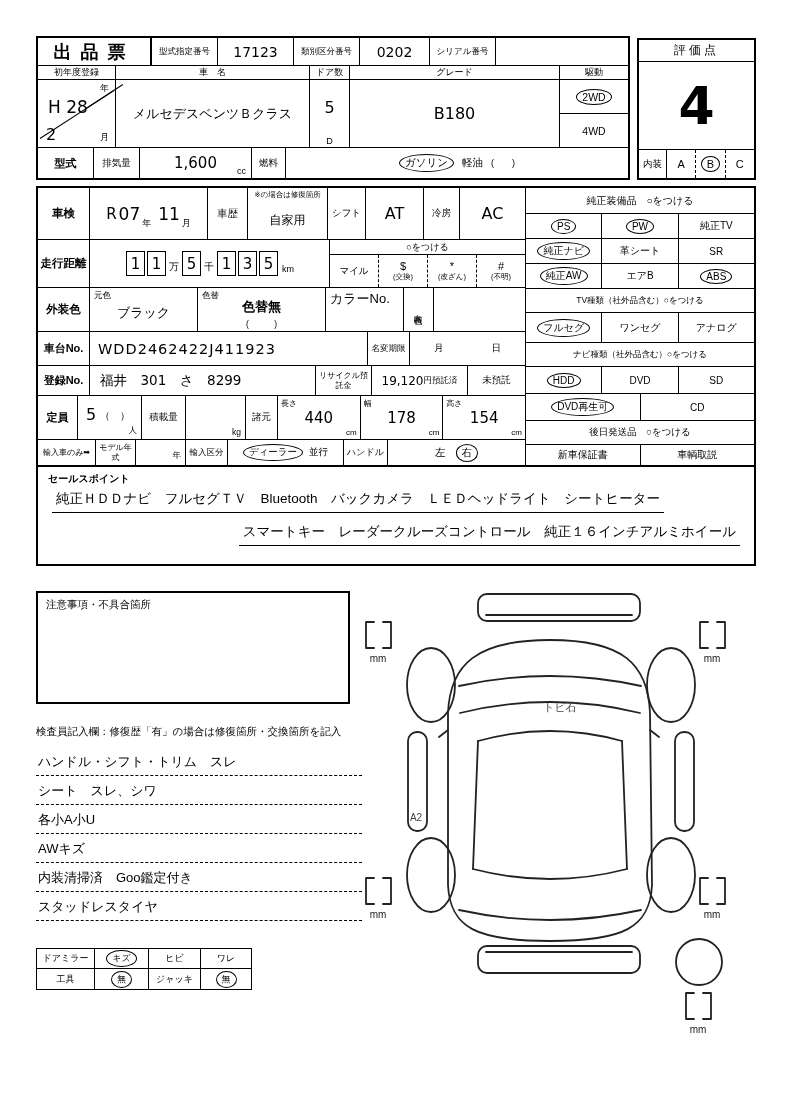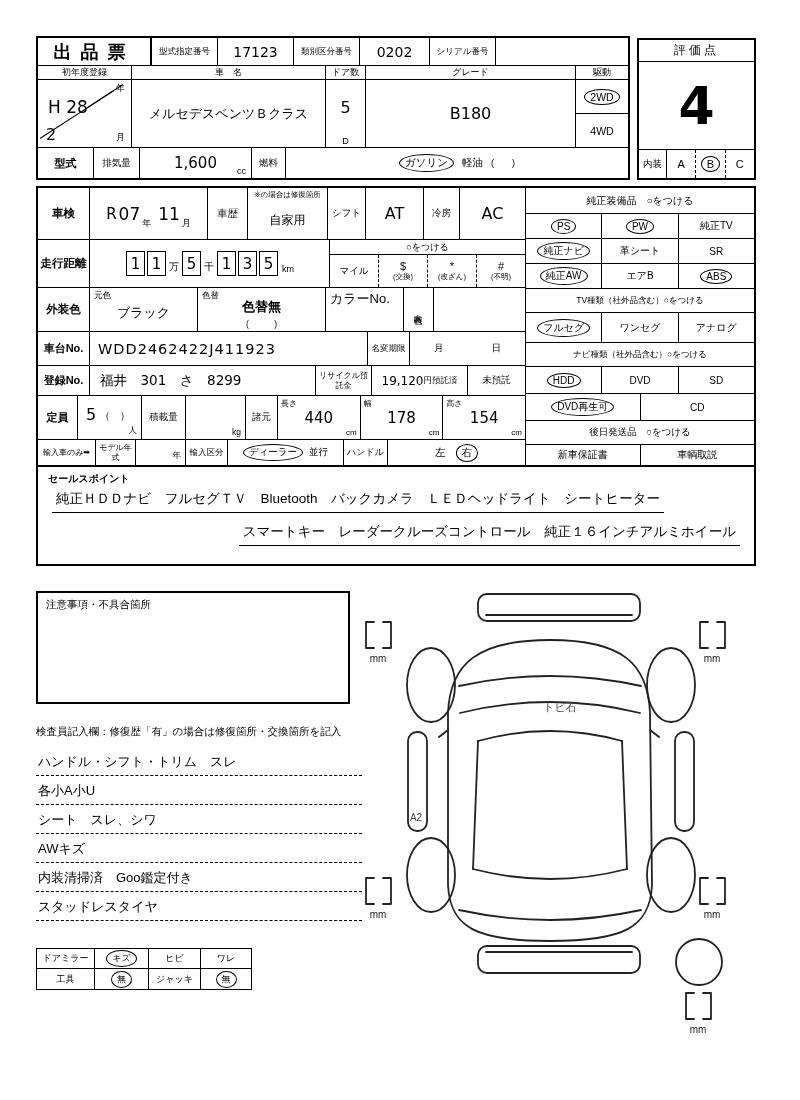--- a/index.html
+++ b/index.html
@@ -31,21 +31,21 @@
     <div class="c bold" style="width:114px;font-size:18px;letter-spacing:9px;border-right:2px solid #000;">出品票</div>
     <div class="c br" style="width:66px;font-size:8.5px;">型式指定番号</div>
     <div class="c br hand" style="width:76px;font-size:14px;">17123</div>
     <div class="c br" style="width:66px;font-size:8.5px;">類別区分番号</div>
     <div class="c br hand" style="width:70px;font-size:14px;">0202</div>
     <div class="c br" style="width:66px;font-size:8.5px;">シリアル番号</div>
     <div class="c" style="flex:1;"></div>
   </div>
 
   <div class="flex bb" style="height:82px;">
-    <div class="col br" style="width:94px;">
+    <div class="col br" style="width:78px;">
       <div class="c bb" style="height:14px;font-size:9px;">初年度登録</div>
       <div class="rel" style="flex:1;">
         <span class="abs" style="right:6px;top:2px;font-size:9px;">年</span>
         <span class="abs hand" style="left:10px;top:17px;font-size:17px;">H 28</span>
         <span class="abs hand" style="left:8px;bottom:3px;font-size:16px;">2</span>
         <span class="abs" style="right:6px;bottom:3px;font-size:9px;">月</span>
         <i class="line" style="left:2px;top:58px;width:88px;transform:rotate(-33deg);"></i>
         <i class="line" style="left:48px;top:28px;width:44px;transform:rotate(-33deg);"></i>
       </div>
     </div>
@@ -336,22 +336,22 @@
 <div class="abs b2" style="left:36px;top:591px;width:314px;height:113px;">
   <div style="padding:5px 8px 0;font-size:10.5px;">注意事項・不具合箇所</div>
   <div class="hline" style="margin:20px 14px 0;"></div>
   <div class="hline" style="margin:27px 14px 0;"></div>
   <div class="hline" style="margin:27px 14px 0;"></div>
 </div>
 
 <div class="abs" style="left:36px;top:725px;width:330px;font-size:10.5px;">検査員記入欄：修復歴「有」の場合は修復箇所・交換箇所を記入</div>
 <div class="abs" style="left:36px;top:747px;width:326px;">
   <div class="note-item">ハンドル・シフト・トリム　スレ</div>
+  <div class="note-item">シート　スレ、シワ</div>
   <div class="note-item">各小A小U</div>
-  <div class="note-item">シート　スレ、シワ</div>
   <div class="note-item">AWキズ</div>
   <div class="note-item">内装清掃済　Goo鑑定付き</div>
   <div class="note-item">スタッドレスタイヤ</div>
 </div>
 
 <div class="abs" style="left:36px;top:948px;width:216px;border:1.5px solid #000;">
   <div class="flex bb" style="height:20px;">
     <div class="c br" style="width:58px;font-size:9px;">ドアミラー</div>
     <div class="c br" style="width:54px;">
         <span style="font-size:9px;" class="circ">キズ</span>

